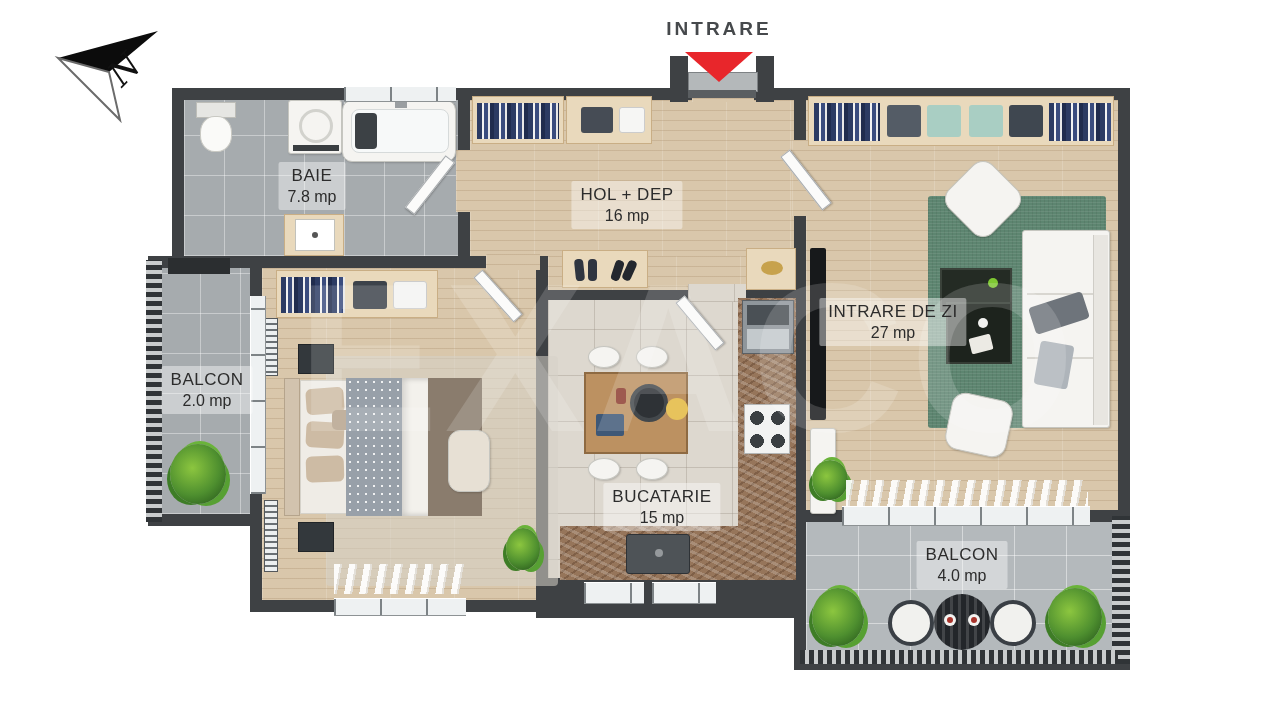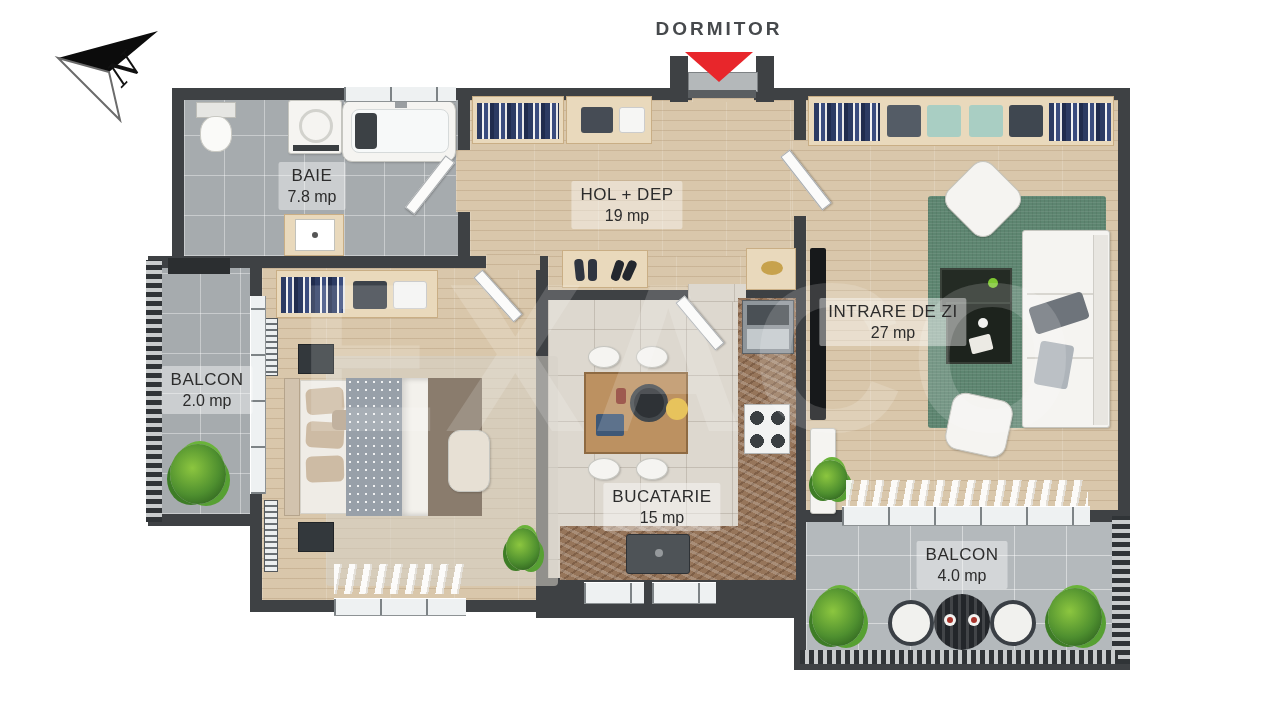--- a/index.html
+++ b/index.html
@@ -71,21 +71,21 @@
 <body>
 
 <div id="stage">
 
   <svg class="abs" style="left:52px;top:26px;z-index:55;" width="115" height="100" viewBox="0 0 115 100">
     <polygon points="6,32 106,5 57,46" fill="#0c0c0c"></polygon>
     <polygon points="6,32 57,46 68,94" fill="#ffffff" stroke="#6b6b6b" stroke-width="2"></polygon>
     <text x="70" y="62" transform="rotate(-45 70 62)" font-size="34" font-style="italic" font-family="DejaVu Serif, serif" fill="#111">N</text>
   </svg>
 
-  <div id="intrare-label">DORMITOR</div>
+  <div id="intrare-label">INTRARE</div>
   <div id="entrance-arrow"></div>
   <div class="wall-fill" style="left:670px;top:56px;width:18px;height:46px;"></div>
   <div class="wall-fill" style="left:756px;top:56px;width:18px;height:46px;"></div>
   <div class="abs" style="left:688px;top:72px;width:68px;height:18px;background:#b4b8ba;border:1px solid #7e8285;z-index:22;"></div>
   <div class="abs" style="left:688px;top:90px;width:68px;height:8px;background:#5a5e61;z-index:22;"></div>
 
   <div class="room tile-gray" style="left:148px;top:256px;width:114px;height:270px;"></div>
   <div class="room tile-gray" style="left:172px;top:88px;width:298px;height:180px;"></div>
   <div class="room wood" style="left:458px;top:88px;width:348px;height:180px;"></div>
   <div class="patch wood" style="left:548px;top:256px;width:246px;height:34px;"></div>
@@ -248,21 +248,21 @@
   <div class="furn" style="left:990px;top:600px;width:46px;height:46px;background:#f1f1ee;border:4px solid #3a3f45;border-radius:50%;box-sizing:border-box;"></div>
 
   <div id="watermark">EXACO</div>
 
   <div class="room-label" style="left:312px;top:186px;">
     <span class="nm">BAIE</span>
     <span class="ar">7.8 mp</span>
   </div>
   <div class="room-label" style="left:627px;top:205px;">
     <span class="nm">HOL + DEP</span>
-    <span class="ar">19 mp</span>
+    <span class="ar">16 mp</span>
   </div>
   <div class="room-label" style="left:893px;top:322px;">
     <span class="nm">INTRARE DE ZI</span>
     <span class="ar">27 mp</span>
   </div>
   <div class="room-label" style="left:207px;top:390px;">
     <span class="nm">BALCON</span>
     <span class="ar">2.0 mp</span>
   </div>
   <div class="room-label" style="left:662px;top:507px;">

